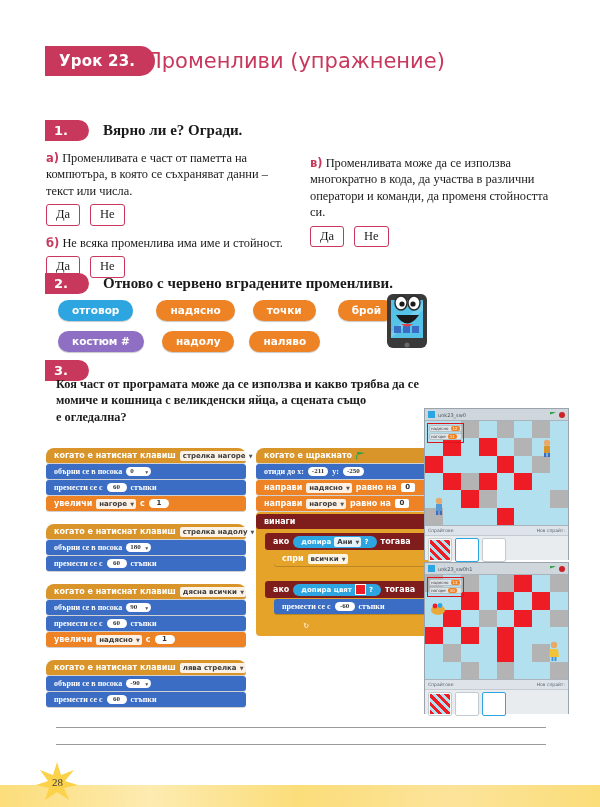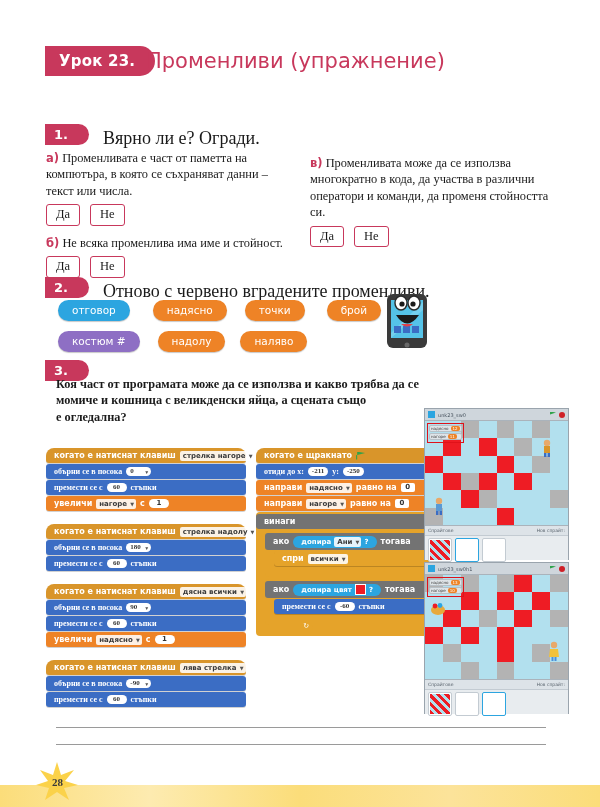--- a/index.html
+++ b/index.html
@@ -24,21 +24,21 @@
   }
 
   
   .task-num{
     display:inline-block;background:#c8385c;color:#fff;
     border-radius:0 11px 11px 0;width:44px;height:21px;line-height:21px;
     text-align:left;padding-left:9px;box-sizing:border-box;
     font-family:"DejaVu Sans",sans-serif;font-weight:bold;font-size:13px;
   }
   .task-head{position:absolute;display:flex;align-items:center;gap:14px;}
-  .task-head .ttl{font-weight:normal;font-size:18px;margin-top:8px;}
+  .task-head .ttl{font-weight:bold;font-size:15px;}
 
   
   #task1-head{left:45px;top:120px;}
   .t1col{position:absolute;font-size:12.4px;line-height:1.32;}
   #t1-left{left:46px;top:150px;width:250px;}
   #t1-right{left:310px;top:155px;width:246px;}
   .letter{color:#c8385c;font-weight:bold;font-family:"DejaVu Sans",sans-serif;font-size:11.5px;}
   .yn-row{margin-top:5px;display:flex;gap:10px;}
   .yn{
     border:1.2px solid #c8385c;border-radius:3px;background:#fff;
@@ -46,21 +46,21 @@
     font-family:"Liberation Serif",serif;cursor:pointer;
   }
   .sub-b{margin-top:9px;}
 
   
   #task2-head{left:45px;top:273px;}
   .blocks-area{position:absolute;left:58px;top:298px;width:330px;}
   .brow{display:flex;align-items:center;height:24px;margin-bottom:7px;}
   .sblock{
     border-radius:12px;color:#fff;font-family:"DejaVu Sans",sans-serif;
-    font-weight:normal;font-size:10.5px;height:21px;line-height:21px;
+    font-weight:bold;font-size:10.5px;height:21px;line-height:21px;
     padding:0 14px;box-shadow:0 1px 1px rgba(0,0,0,.22);white-space:nowrap;
     display:inline-block;
   }
   .c-sense{background:#2ca5e0;}
   .c-motion{background:#ee8326;}
   .c-looks{background:#8e6fc4;}
 
   
   .mascot{position:absolute;left:377px;top:288px;width:60px;height:70px;}
 
@@ -75,21 +75,21 @@
   .blk{
     position:relative;color:#fff;font-family:"DejaVu Sans",sans-serif;
     font-size:8px;font-weight:bold;white-space:nowrap;
     display:flex;align-items:center;gap:4px;
     padding:0 8px;height:15px;box-sizing:border-box;margin-bottom:1px;
     border-radius:3px;box-shadow:0 1px 0 rgba(0,0,0,.18);
   }
   .ev{background:#d9952a;}
   .mo{background:#3b6dc4;font-family:Liberation Serif, serif;}
   .dt{background:#ee8326;}
-  .ctl{background:#737373;}
+  .ctl{background:#7f1d1d;}
   .hat{border-radius:8px 8px 3px 3px;}
   .drop{
     background:rgba(255,255,255,.88);color:#3a3a3a;border-radius:2px;
     padding:0 9px 0 3px;font-size:7px;display:inline-flex;align-items:center;
     height:10px;position:relative;
   }
   .drop::after{content:"▼";font-size:5px;position:absolute;right:2px;top:2px;color:#555;}
   .oval{
     background:#fff;color:#333;border-radius:7px;padding:0 4px;font-size:7px;
     height:9px;line-height:9px;display:inline-block;min-width:12px;text-align:center;
@@ -148,21 +148,21 @@
   .thumb.sel{border:1.6px solid #2ca5e0;}
 
   
   .ansline{position:absolute;left:56px;width:490px;height:1.4px;background:#9a9a9a;}
   #line1{top:727px;}
   #line2{top:744px;}
   .footer-band{position:absolute;left:0;bottom:0;width:600px;height:22px;
                background:linear-gradient(90deg,#fbdd7a,#fdebb0,#fbdd7a,#fce39a,#fbdd7a);}
   .star{position:absolute;left:36px;top:762px;width:42px;height:42px;}
   .pagenum{position:absolute;left:52px;top:776px;font-family:"Liberation Serif",serif;
-           font-size:11px;color:#3a3a3a;font-weight:bold;}
+           font-size:11px;color:#3a3a3a;font-weight:normal;}
 </style>
 </head>
 <body>
 
 <div class="page">
 
   <div class="header">
     <div class="lesson-tab">Урок 23.</div>
     <div class="lesson-title">Променливи (упражнение)</div>
   </div>

